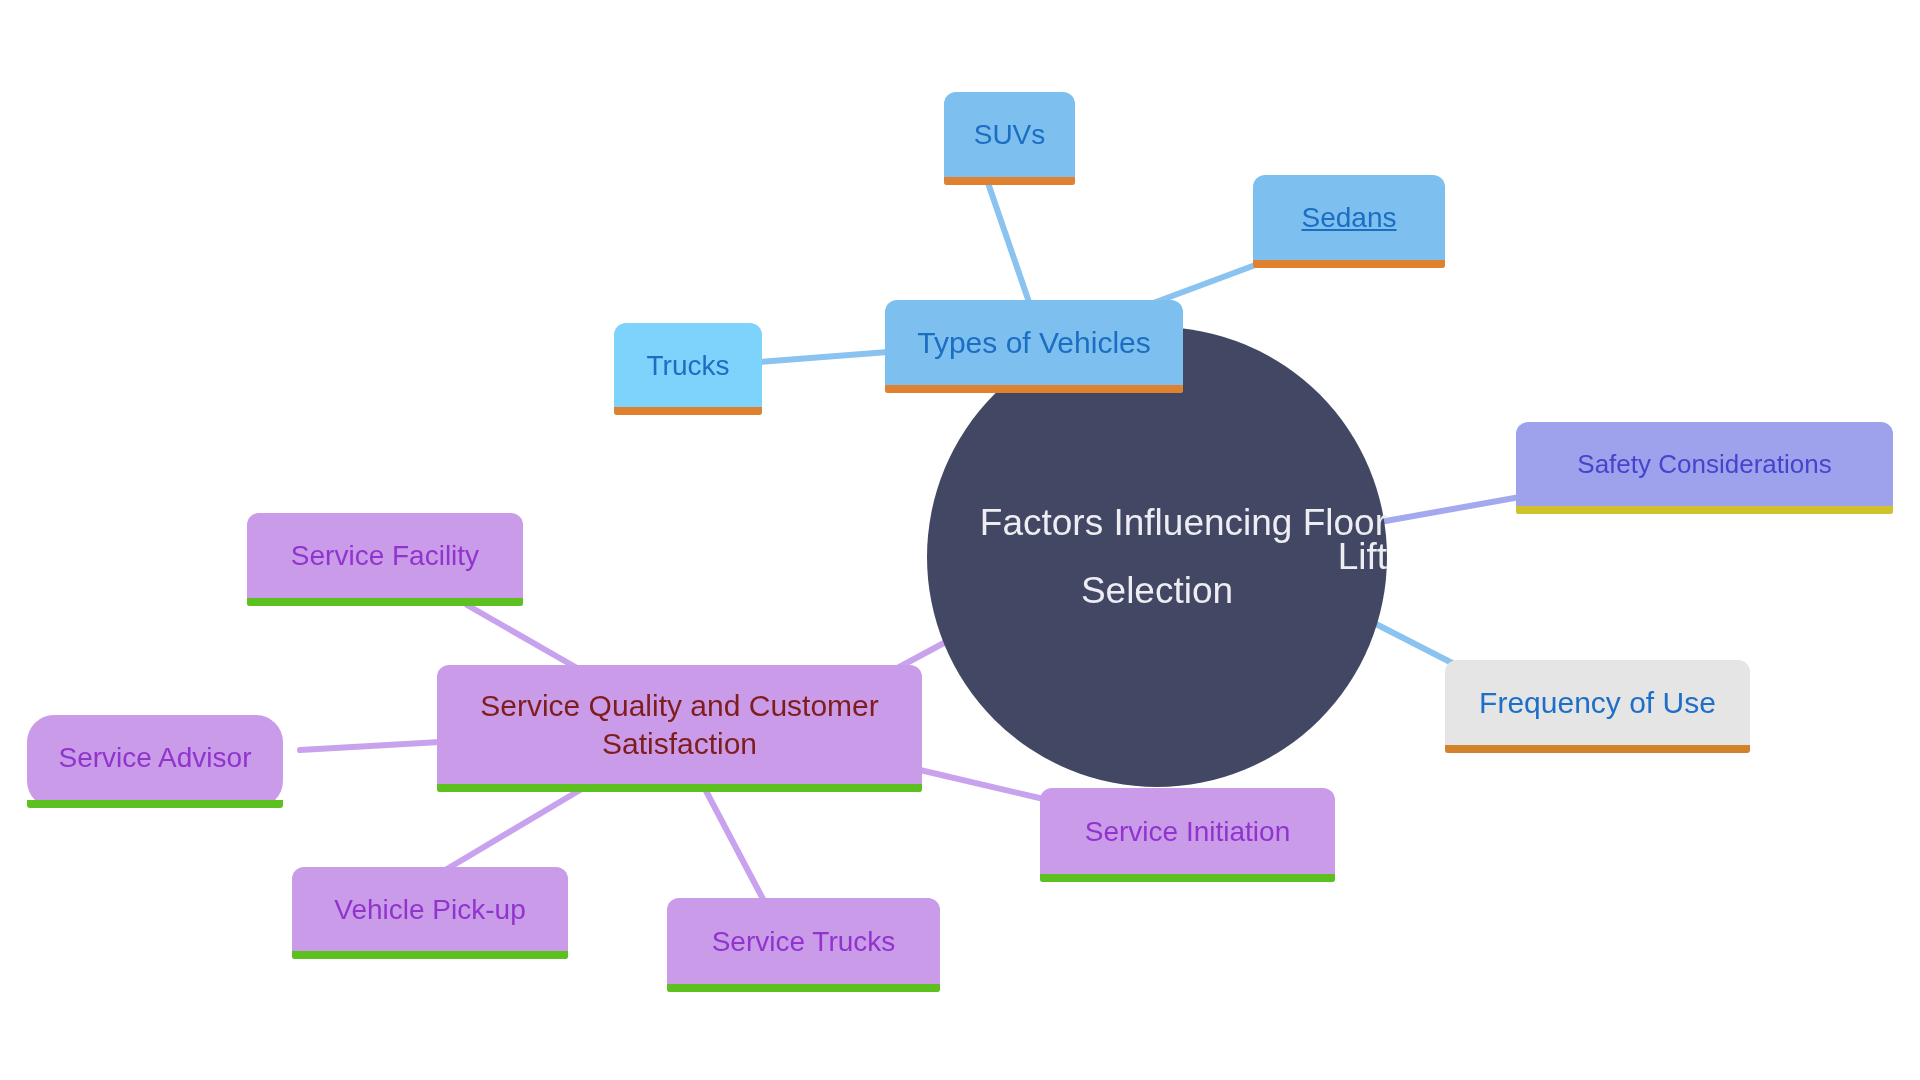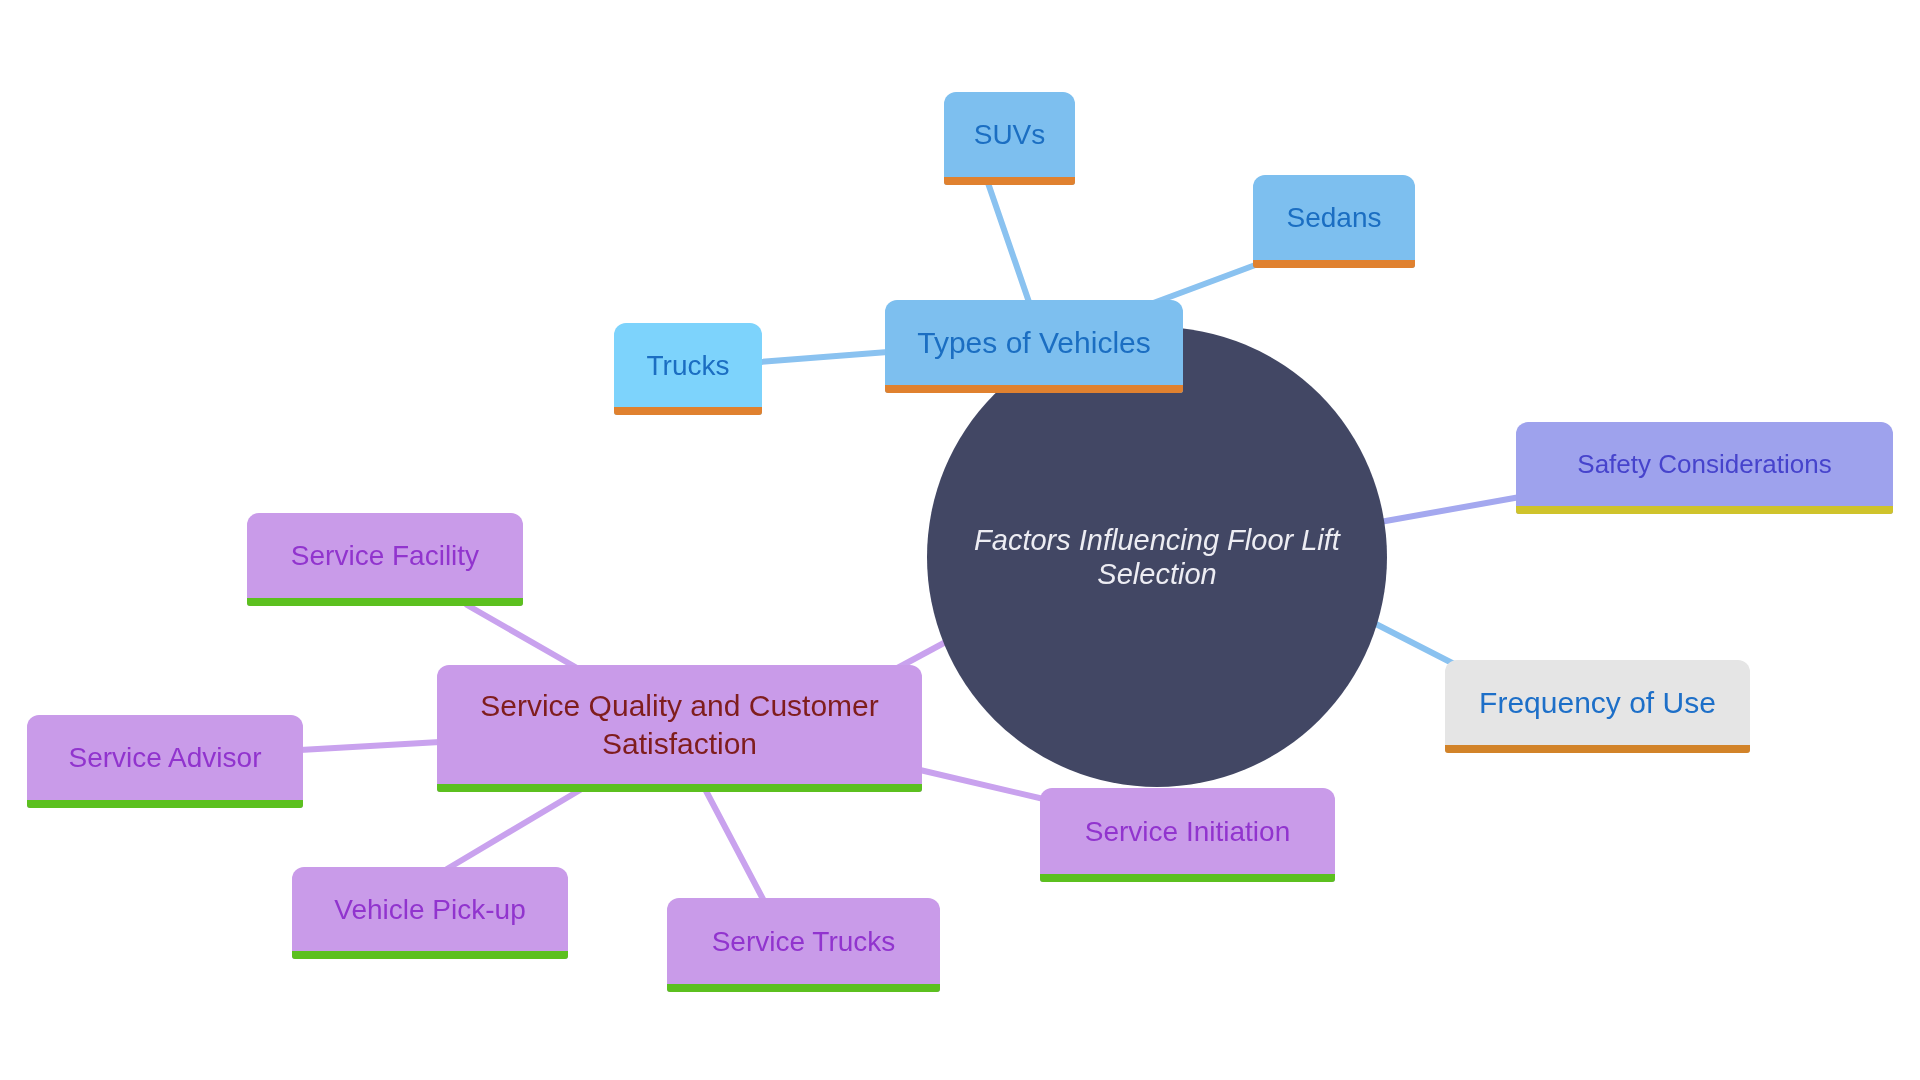--- a/index.html
+++ b/index.html
@@ -22,24 +22,23 @@
     z-index: 1;
   }
   #hub {
     position: absolute;
     z-index: 2;
     border-radius: 50%;
     display: flex;
     flex-direction: column;
     align-items: center;
     justify-content: center;
-    text-align: center;
+    text-align: right;
     line-height: 34px;
-    font-size: 29px;
-    font-style: italic;
+    font-size: 37px;
   }
   #nodes-layer .node {
     position: absolute;
     z-index: 3;
     display: flex;
     align-items: center;
     justify-content: center;
     text-align: center;
     border-radius: 12px 12px 3px 3px;
     padding-bottom: 8px;
@@ -83,21 +82,21 @@
 
   <div id="nodes-layer">
       <div class="node" style="left: 885px; top: 300px; width: 298px; height: 93px; background: rgb(125, 191, 239); color: rgb(27, 110, 194); font-size: 30px;">
         <div class="bar" style="background: rgb(224, 129, 47);"></div>
         <span class="label">Types of Vehicles</span>
       </div>
       <div class="node" style="left: 912px; top: 92px; width: 131px; height: 93px; background: rgb(125, 191, 239); color: rgb(27, 110, 194); font-size: 28px; margin-left: 32px;">
         <div class="bar" style="background: rgb(224, 129, 47);"></div>
         <span class="label">SUVs</span>
       </div>
-      <div class="node" style="left: 1253px; top: 175px; width: 162px; height: 93px; background: rgb(125, 191, 239); color: rgb(27, 110, 194); font-size: 28px;">
+      <div class="node" style="left: 1253px; top: 175px; width: 192px; height: 93px; background: rgb(125, 191, 239); color: rgb(27, 110, 194); font-size: 28px; text-decoration: underline;">
         <div class="bar" style="background: rgb(224, 129, 47);"></div>
         <span class="label">Sedans</span>
       </div>
       <div class="node" style="left: 614px; top: 323px; width: 148px; height: 92px; background: #7dd3fc; color: rgb(27, 110, 194); font-size: 28px;">
         <div class="bar" style="background: rgb(224, 129, 47);"></div>
         <span class="label">Trucks</span>
       </div>
       <div class="node" style="left: 1516px; top: 422px; width: 377px; height: 92px; background: rgb(158, 162, 237); color: rgb(70, 67, 204); font-size: 26px;">
         <div class="bar" style="background: rgb(207, 195, 43);"></div>
         <span class="label">Safety Considerations</span>
@@ -107,21 +106,21 @@
         <span class="label">Frequency of Use</span>
       </div>
       <div class="node" style="left: 437px; top: 665px; width: 485px; height: 127px; background: rgb(201, 155, 233); color: #7f1d1d; font-size: 30px;">
         <div class="bar" style="background: rgb(92, 192, 31);"></div>
         <span class="label">Service Quality and Customer Satisfaction</span>
       </div>
       <div class="node" style="left: 247px; top: 513px; width: 276px; height: 93px; background: rgb(201, 155, 233); color: rgb(145, 52, 206); font-size: 28px;">
         <div class="bar" style="background: rgb(92, 192, 31);"></div>
         <span class="label">Service Facility</span>
       </div>
-      <div class="node" style="left: 27px; top: 715px; width: 276px; height: 93px; background: rgb(201, 155, 233); color: rgb(145, 52, 206); font-size: 28px;">
+      <div class="node" style="left: 27px; top: 715px; width: 256px; height: 93px; background: rgb(201, 155, 233); color: rgb(145, 52, 206); font-size: 28px; border-radius: 27px;">
         <div class="bar" style="background: rgb(92, 192, 31);"></div>
         <span class="label">Service Advisor</span>
       </div>
       <div class="node" style="left: 292px; top: 867px; width: 276px; height: 92px; background: rgb(201, 155, 233); color: rgb(145, 52, 206); font-size: 28px;">
         <div class="bar" style="background: rgb(92, 192, 31);"></div>
         <span class="label">Vehicle Pick-up</span>
       </div>
       <div class="node" style="left: 667px; top: 898px; width: 273px; height: 94px; background: rgb(201, 155, 233); color: rgb(145, 52, 206); font-size: 28px;">
         <div class="bar" style="background: rgb(92, 192, 31);"></div>
         <span class="label">Service Trucks</span>

